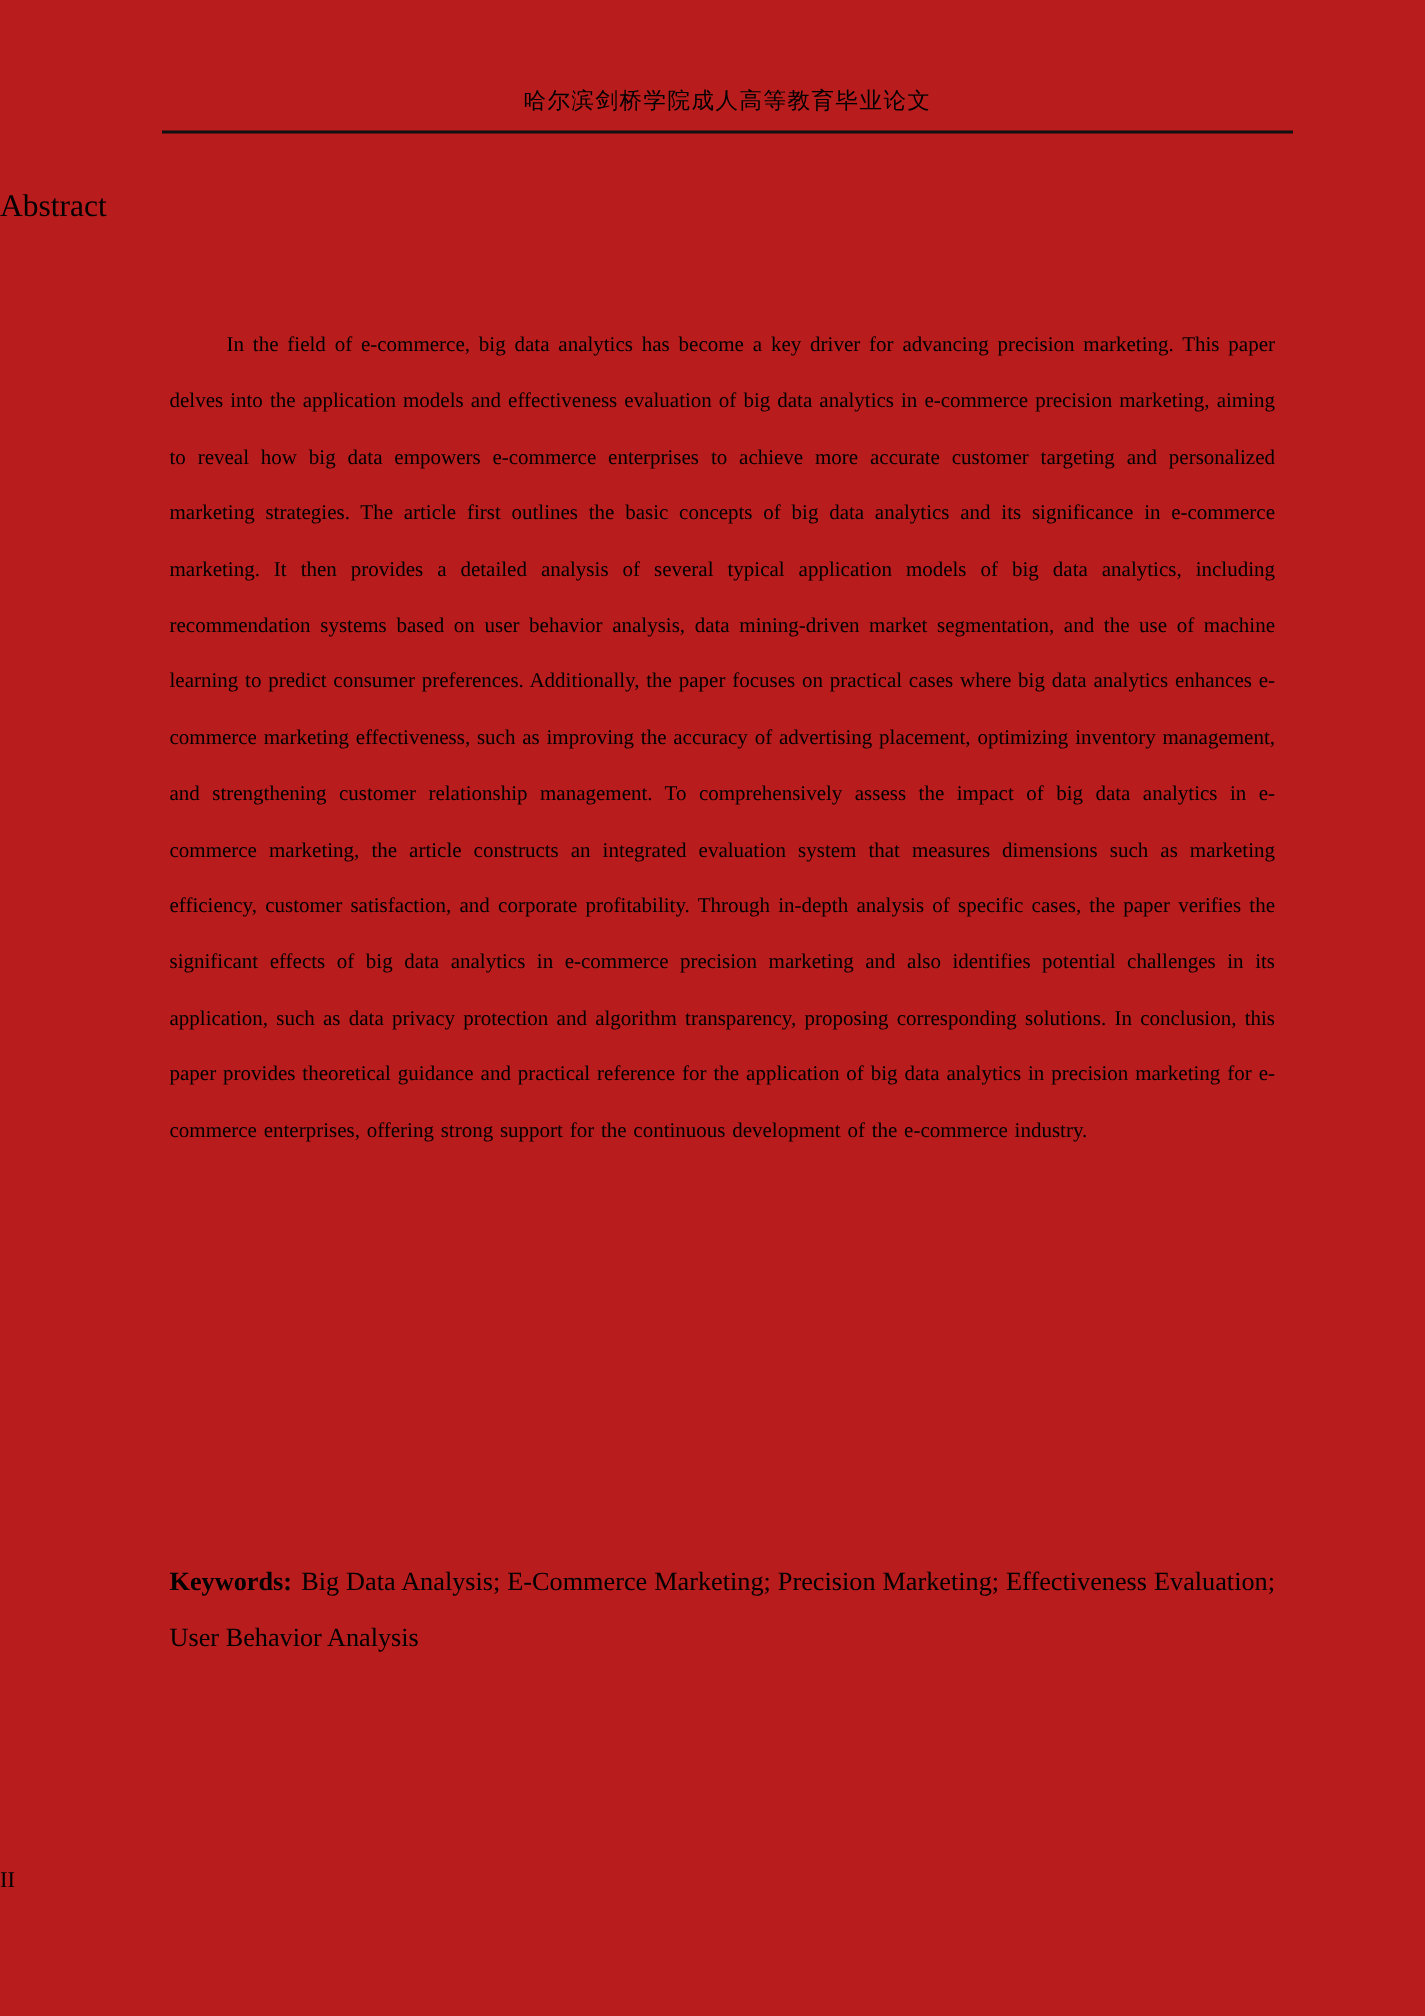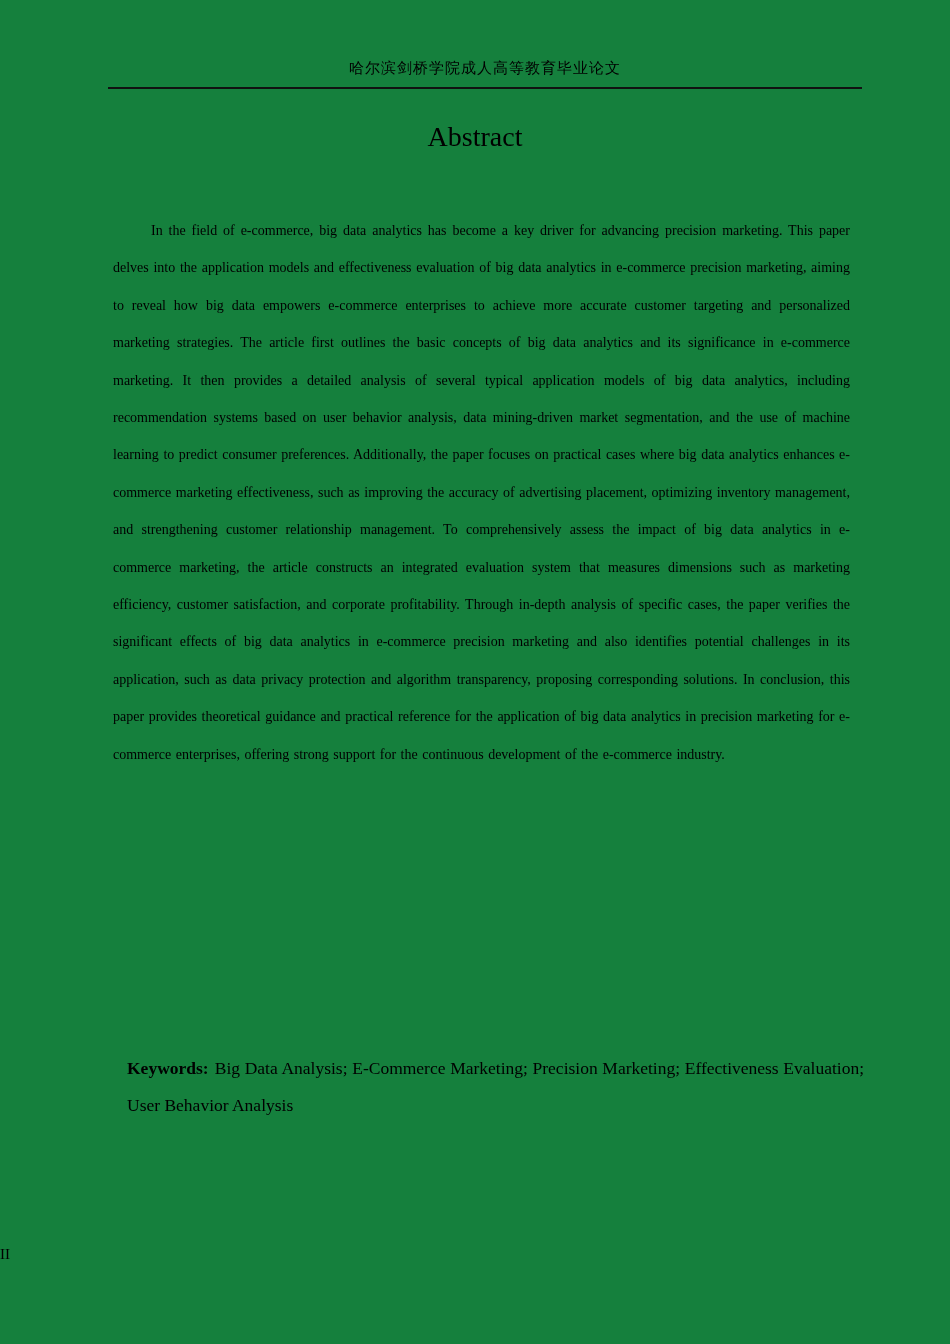--- a/index.html
+++ b/index.html
@@ -4,21 +4,21 @@
 <style>
   html, body {
     margin: 0;
     padding: 0;
     background: #ffffff;
   }
   .page {
     position: relative;
     width: 950px;
     height: 1344px;
-    background: #15803d;
+    background: #b91c1c;
     color: #000000;
     font-family: "Liberation Serif", "DejaVu Serif", serif;
     overflow: hidden;
   }
   .running-header {
     position: absolute;
     top: 58px;
     left: 108px;
     width: 754px;
     text-align: center;
@@ -29,43 +29,43 @@
     font-size: 15px;
     letter-spacing: 1px;
     line-height: 20px;
   }
   .doc-title {
     position: absolute;
     top: 120px;
     left: 0;
     width: 100%;
     margin: 0;
-    text-align: center;
-    font-size: 28px;
+    text-align: left;
+    font-size: 21px;
     font-weight: normal;
     line-height: 34px;
   }
   .abstract-body {
     position: absolute;
     top: 212px;
     left: 113px;
     width: 737px;
     margin: 0;
     font-size: 14px;
     line-height: 37.4px;
     text-align: justify;
     text-indent: 38px;
     word-spacing: 1px;
   }
   .keywords {
     position: absolute;
     top: 1036px;
     left: 113px;
     width: 737px;
-    margin: 14px;
+    margin: 0;
     font-size: 17.5px;
     line-height: 37.4px;
     text-align: justify;
   }
   .kw-label {
     font-weight: bold;
     margin-right: 0.35em;
   }
   .page-number {
     position: absolute;

